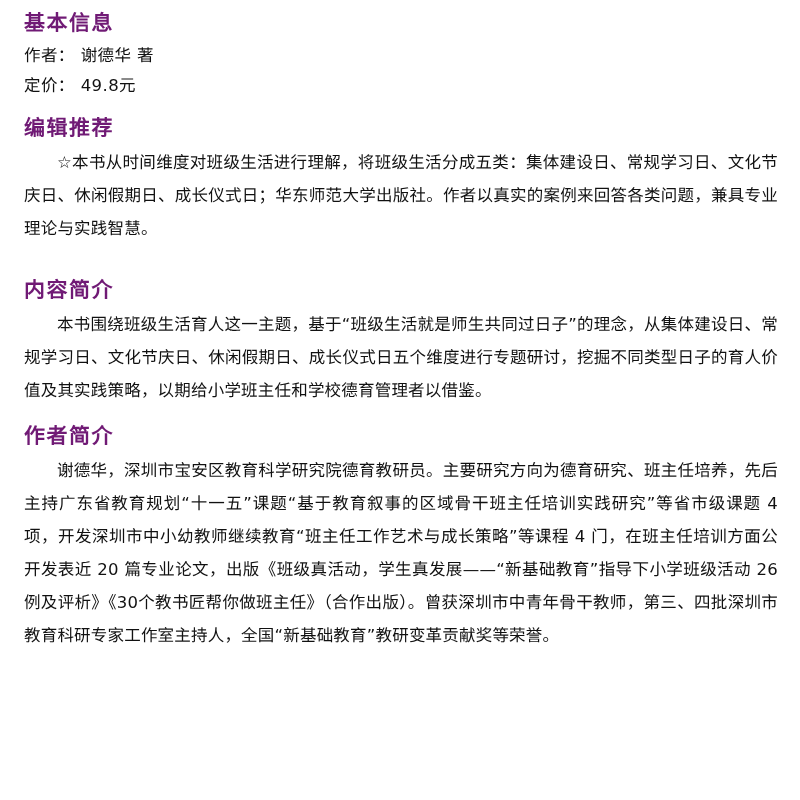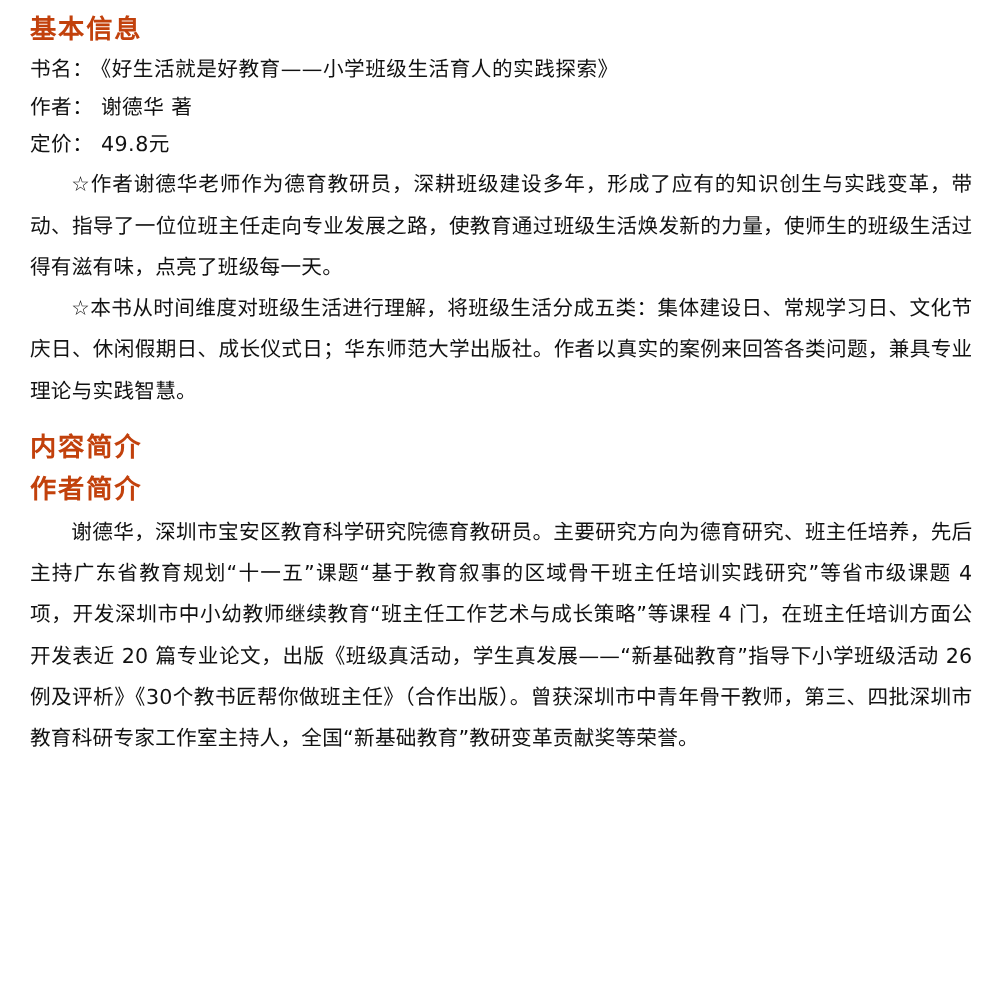--- a/index.html
+++ b/index.html
@@ -22,40 +22,41 @@
     box-sizing: border-box;
     padding: 6px 22px 0 24px;
     background: #ffffff;
   }
 
   .section {
     margin: 0;
   }
 
   .section-heading {
-    color: #c2410c;
+    color: #701a75;
     font-size: 21px;
     font-weight: bold;
     line-height: 30px;
     letter-spacing: 1.5px;
     margin: 0 0 3px 0;
     padding: 0;
     white-space: nowrap;
   }
 
   .sec-basic .section-heading {
     margin-top: 2px;
   }
   .sec-editor .section-heading {
     margin-top: 12px;
   }
   .sec-content .section-heading {
-    margin-top: 14px;
+    margin-top: 30px;
   }
   .sec-author .section-heading {
+    margin-top: 14px;
   }
 
   .info-list {
     list-style: none;
     margin: 0;
     padding: 0;
   }
 
   .info-row {
     font-size: 16.5px;
@@ -88,38 +89,36 @@
 </head>
 <body>
 
 <div class="page">
 
   <div class="section sec-basic">
     <div class="section-heading">基本信息</div>
 
     <div class="info-list">
       <div class="info-row">
-        <span class="info-label">书名：</span><span class="info-value">《好生活就是好教育——小学班级生活育人的实践探索》</span>
-      </div>
-      <div class="info-row">
         <span class="info-label">作者：</span><span class="info-value">谢德华 著</span>
       </div>
       <div class="info-row">
         <span class="info-label">定价：</span><span class="info-value">49.8元</span>
       </div>
     </div>
   </div>
 
   <div class="section sec-editor">
-    <p class="para">☆作者谢德华老师作为德育教研员，深耕班级建设多年，形成了应有的知识创生与实践变革，带动、指导了一位位班主任走向专业发展之路，使教育通过班级生活焕发新的力量，使师生的班级生活过得有滋有味，点亮了班级每一天。</p>
+    <div class="section-heading">编辑推荐</div>
     <p class="para">☆本书从时间维度对班级生活进行理解，将班级生活分成五类：集体建设日、常规学习日、文化节庆日、休闲假期日、成长仪式日；华东师范大学出版社。作者以真实的案例来回答各类问题，兼具专业理论与实践智慧。</p>
   </div>
 
   <div class="section sec-content">
     <div class="section-heading">内容简介</div>
+    <p class="para">本书围绕班级生活育人这一主题，基于“班级生活就是师生共同过日子”的理念，从集体建设日、常规学习日、文化节庆日、休闲假期日、成长仪式日五个维度进行专题研讨，挖掘不同类型日子的育人价值及其实践策略，以期给小学班主任和学校德育管理者以借鉴。</p>
   </div>
 
   <div class="section sec-author">
     <div class="section-heading">作者简介</div>
     <p class="para">谢德华，深圳市宝安区教育科学研究院德育教研员。主要研究方向为德育研究、班主任培养，先后主持广东省教育规划“十一五”课题“基于教育叙事的区域骨干班主任培训实践研究”等省市级课题 4 项，开发深圳市中小幼教师继续教育“班主任工作艺术与成长策略”等课程 4 门，在班主任培训方面公开发表近 20 篇专业论文，出版《班级真活动，学生真发展——“新基础教育”指导下小学班级活动 26 例及评析》《30个教书匠帮你做班主任》（合作出版）。曾获深圳市中青年骨干教师，第三、四批深圳市教育科研专家工作室主持人，全国“新基础教育”教研变革贡献奖等荣誉。</p>
   </div>
 
 </div>
 
 </body></html>

